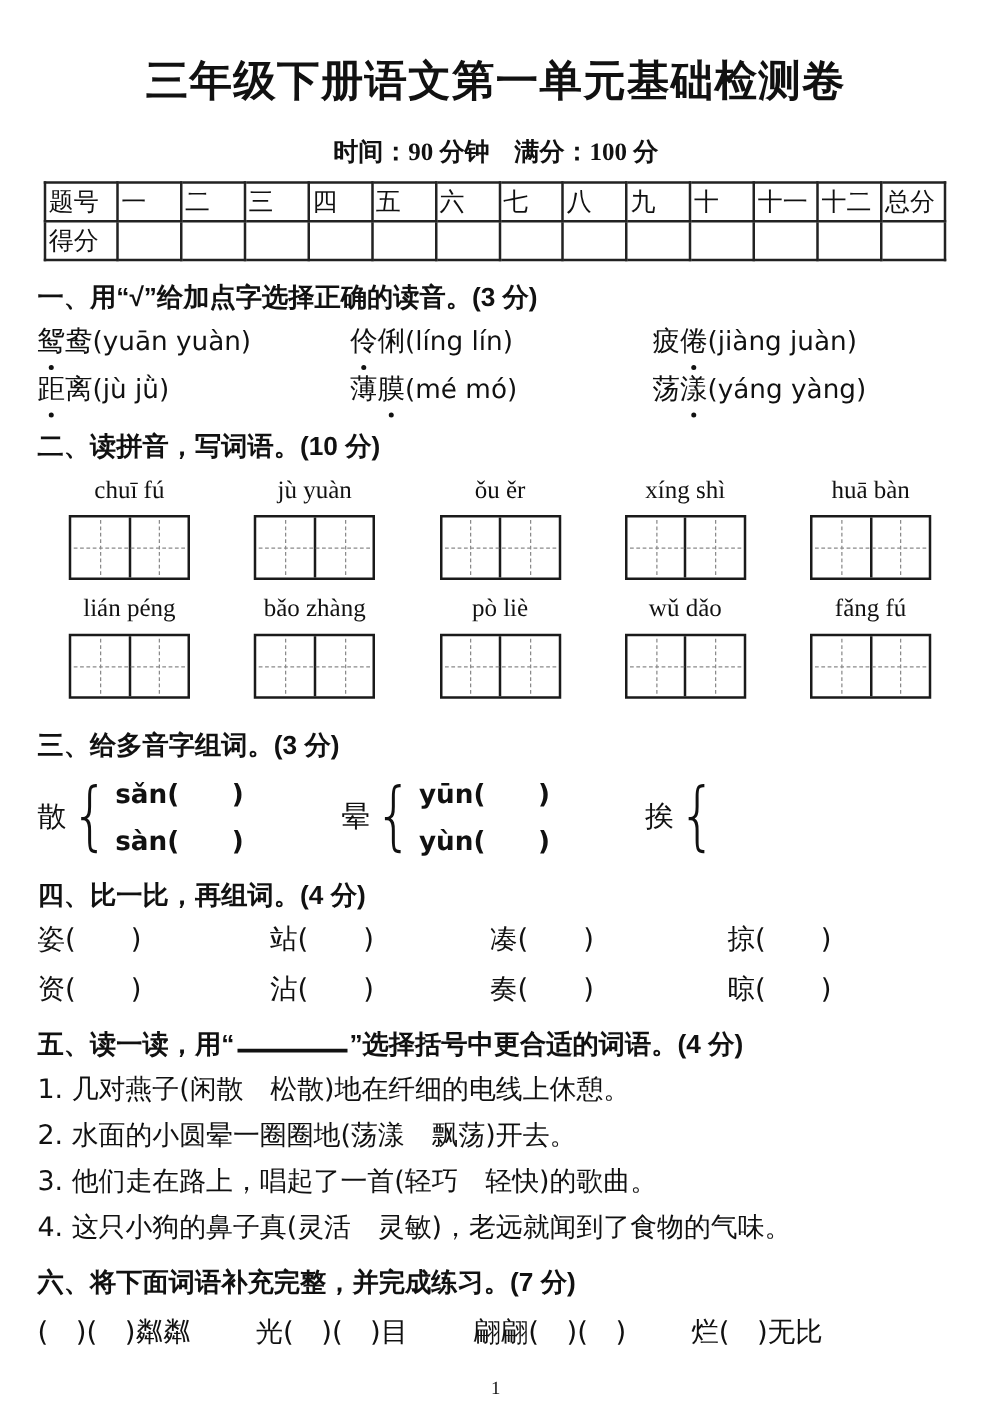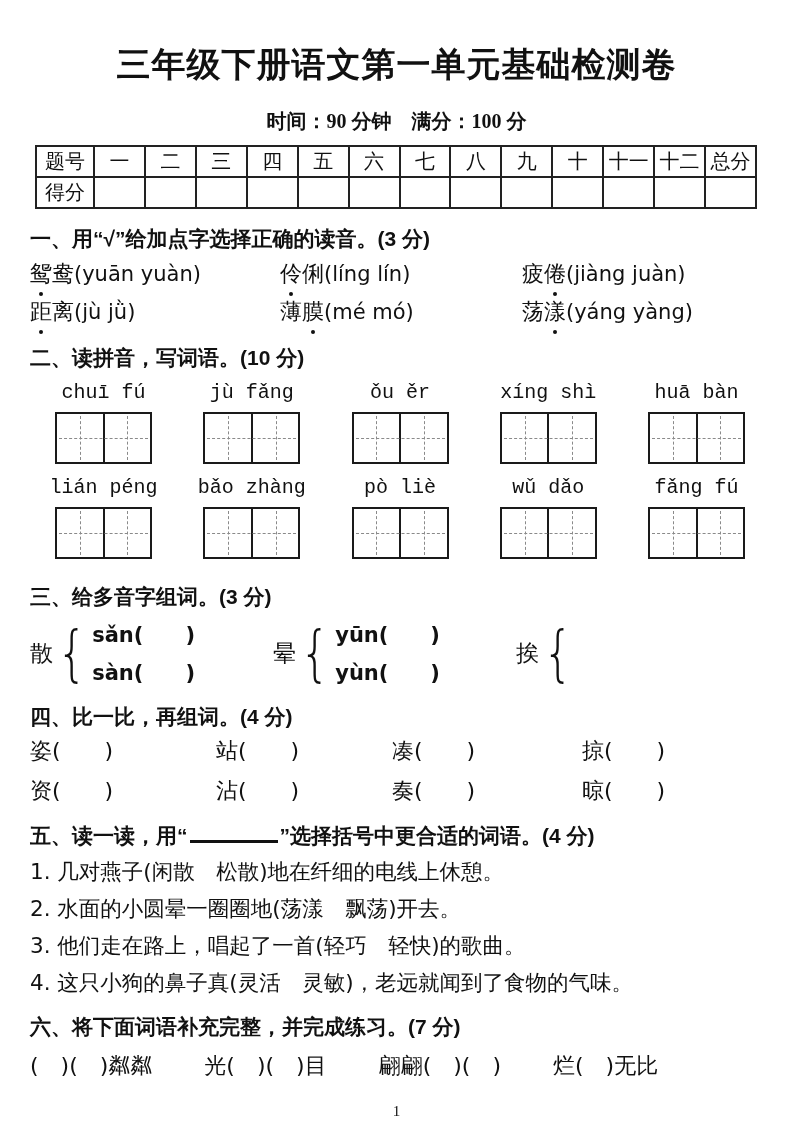--- a/index.html
+++ b/index.html
@@ -22,21 +22,21 @@
     font-family:"Liberation Serif","DejaVu Serif",serif;
   }
   
   table.score {
     margin:10px auto 0 5px;
     border-collapse:collapse; table-layout:fixed; width:722px;
     font-family:"Liberation Serif","DejaVu Serif",serif;
   }
   table.score td {
     border:2px solid #222; height:31px;
-    text-align:center; font-size:20px; padding:0 2px;
+    font-size:20px; padding:0 2px;
   }
   table.score td.lbl { width:58px; }
   
   .sec-h {
     font-size:21px; font-weight:bold;
     font-family:"Liberation Sans","DejaVu Sans",sans-serif;
     margin-top:16px; line-height:1.3;
   }
   .blank-line {
     display:inline-block; width:88px; height:0.85em;
@@ -58,21 +58,21 @@
   
   .wordrow {
     margin-left:25px; width:690px;
     display:flex; justify-content:space-between;
   }
   .wordrow.first { margin-top:10px; }
   .wordrow.second { margin-top:12px; }
   .wordcol { width:97px; display:flex; flex-direction:column; align-items:center; }
   .pinyin {
     font-size:20px; white-space:nowrap; text-align:right;
-    margin-bottom:8px; font-family:Liberation Mono, monospace;
+    margin-bottom:8px; font-family:Liberation Serif, serif;
   }
   .wbox {
     position:relative; width:97px; height:52px;
     border:2px solid #1a1a1a; display:flex; background:#fff;
   }
   .wcell { flex:1; position:relative; }
   .wcell + .wcell { border-left:2px solid #1a1a1a; }
   .wcell::before {
     content:""; position:absolute; left:50%; top:2px; bottom:2px;
     border-left:1px dashed #8a8a8a;
@@ -168,21 +168,21 @@
 <div class="wordrow first">
   <div class="wordcol">
     <div class="pinyin">chuī fú</div>
     <div class="wbox">
         <div class="wcell"></div>
         <div class="wcell"></div>
         <div class="hguide"></div>
       </div>
   </div>
   <div class="wordcol">
-    <div class="pinyin">jù fǎng</div>
+    <div class="pinyin">jù yuàn</div>
     <div class="wbox">
         <div class="wcell"></div>
         <div class="wcell"></div>
         <div class="hguide"></div>
       </div>
   </div>
   <div class="wordcol">
     <div class="pinyin">ǒu ěr</div>
     <div class="wbox">
         <div class="wcell"></div>

